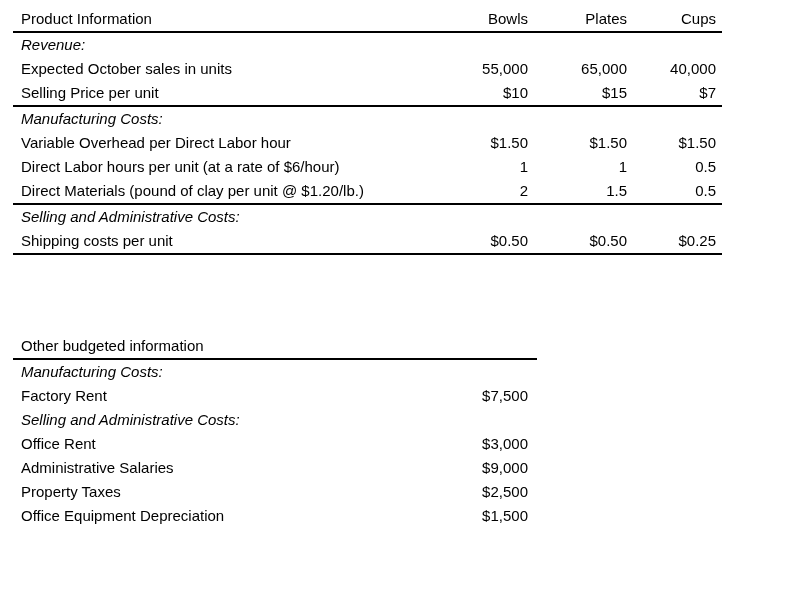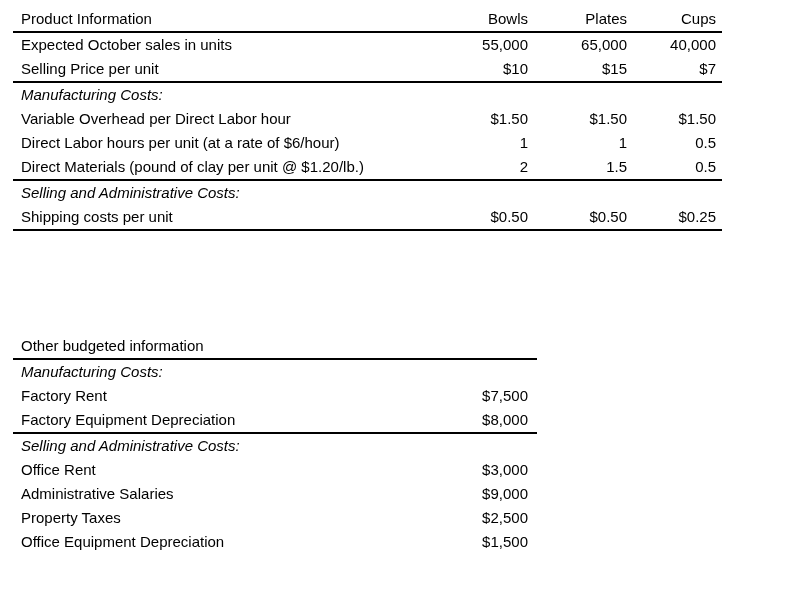--- a/index.html
+++ b/index.html
@@ -77,20 +77,23 @@
         <col class="c-plates">
         <col class="c-cups">
     </colgroup>
     <tbody>
       <tr class="rule">
         <td class="label">Product Information</td>
         <td class="num">Bowls</td>
         <td class="num">Plates</td>
         <td class="num">Cups</td>
       </tr>
+      <tr class="section">
+        <td class="label" colspan="4">Revenue:</td>
+      </tr>
       <tr>
         <td class="label">Expected October sales in units</td>
         <td class="num">55,000</td>
         <td class="num">65,000</td>
         <td class="num">40,000</td>
       </tr>
       <tr class="rule">
         <td class="label">Selling Price per unit</td>
         <td class="num">$10</td>
         <td class="num">$15</td>
@@ -138,24 +141,20 @@
       <tr class="rule">
         <td class="label" colspan="2">Other budgeted information</td>
       </tr>
       <tr class="section">
         <td class="label" colspan="2">Manufacturing Costs:</td>
       </tr>
       <tr>
         <td class="label">Factory Rent</td>
         <td class="num">$7,500</td>
       </tr>
-      <tr class="rule">
-        <td class="label">Factory Equipment Depreciation</td>
-        <td class="num">$8,000</td>
-      </tr>
       <tr class="section">
         <td class="label" colspan="2">Selling and Administrative Costs:</td>
       </tr>
       <tr>
         <td class="label">Office Rent</td>
         <td class="num">$3,000</td>
       </tr>
       <tr>
         <td class="label">Administrative Salaries</td>
         <td class="num">$9,000</td>

